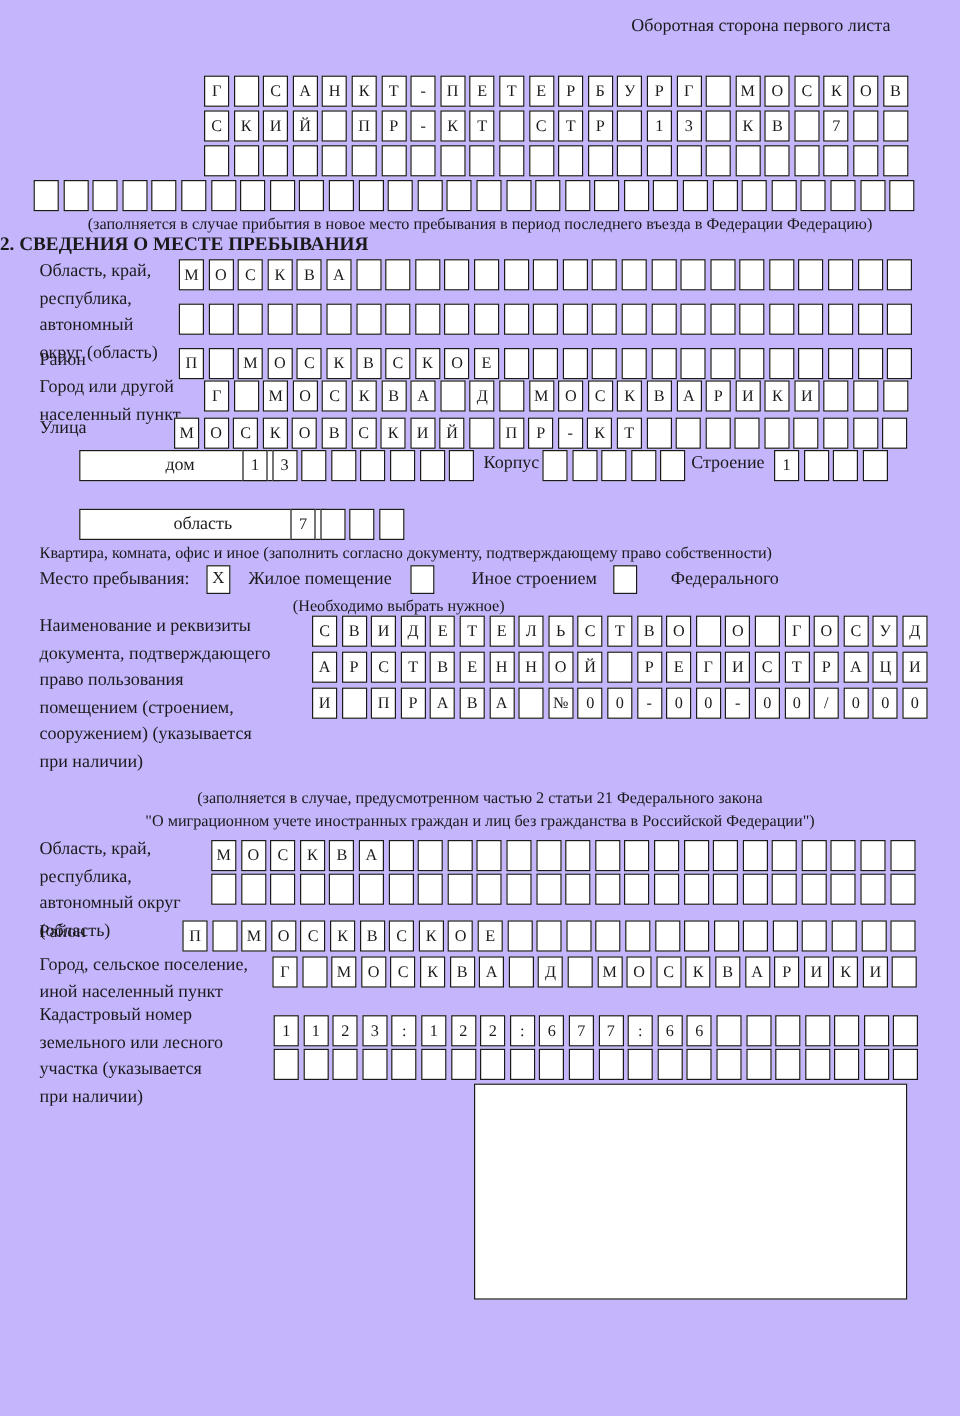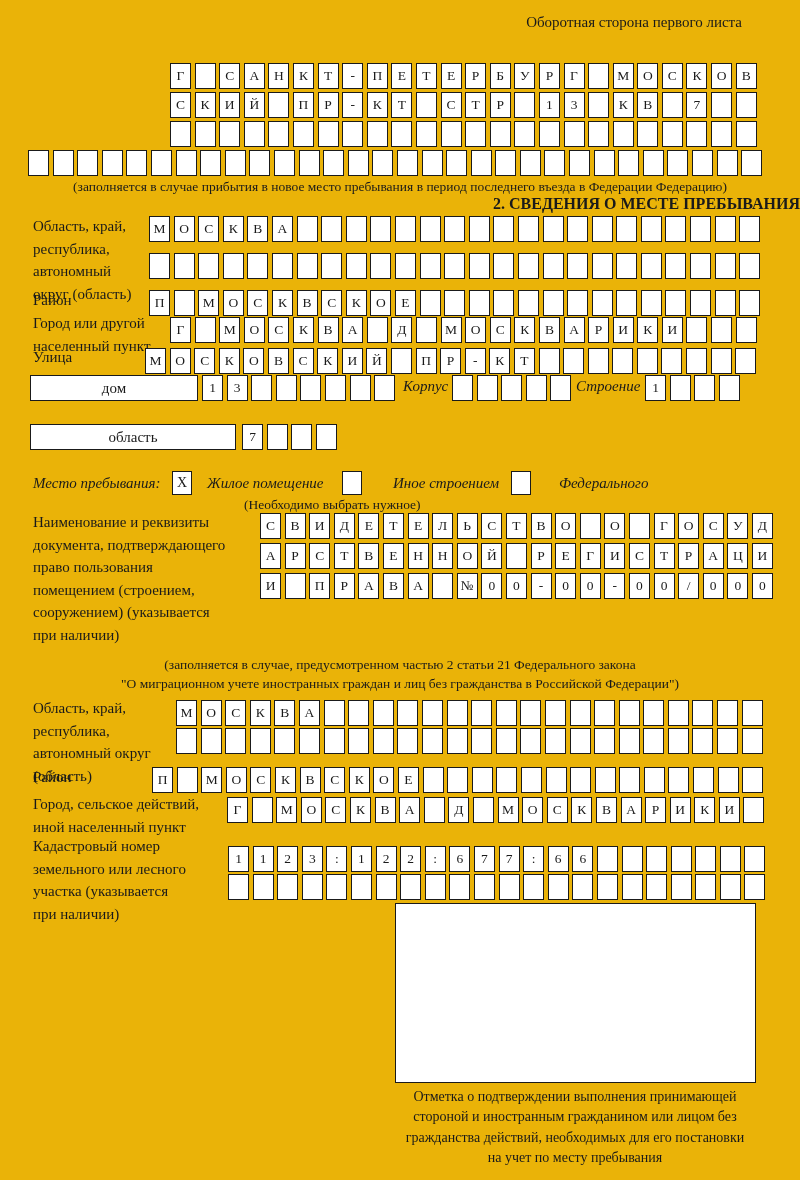--- a/index.html
+++ b/index.html
@@ -1,35 +1,35 @@
 <!DOCTYPE html>
 <html><head>
 <meta charset="utf-8">
 <style>
   html,body{margin:0;padding:0;background:#fff;}
   .page{
-    position:relative;width:800px;height:1180px;background:#eab308;
+    position:relative;width:800px;height:1180px;background:#c4b5fd;
     font-family:"Liberation Serif","DejaVu Serif",serif;color:#1a1a1a;overflow:hidden;
   }
   .hdr-note{position:absolute;top:14px;right:58px;font-size:15px;}
   .lbl{position:absolute;font-size:15px;line-height:1.5;white-space:pre-line;}
   .note{position:absolute;font-size:13.5px;}
   .note-center{position:absolute;left:0;width:100%;text-align:center;font-size:13.5px;white-space:pre-line;line-height:1.4;}
-  .title{position:absolute;left:0;width:100%;text-align:right;font-weight:bold;font-size:16px;}
+  .title{position:absolute;left:0;width:100%;text-align:left;font-weight:bold;font-size:16px;}
   .cells{position:absolute;display:flex;gap:3.6px;}
   .cell{
     width:21px;height:26px;box-sizing:border-box;border:1.6px solid #1a1a1a;
     display:flex;align-items:center;justify-content:center;
     font-size:13.5px;flex:0 0 auto;background:#fff;
   }
   .widebox{
     position:absolute;height:26px;box-sizing:border-box;border:1.6px solid #1a1a1a;
-    display:flex;align-items:center;justify-content:center;font-size:15px;background:#fff;
+    display:flex;align-items:center;justify-content:center;font-size:15px;background:#fff;margin-left:36px;
   }
-  .inline-lbl{position:absolute;font-size:15px;font-style:italic;}
+  .inline-lbl{position:absolute;font-size:15px;}
   .chk{
     position:absolute;width:20px;height:24px;box-sizing:border-box;border:1.6px solid #1a1a1a;
     display:flex;align-items:center;justify-content:center;font-size:14px;background:#fff;
   }
   .stamp-box{position:absolute;left:395px;top:903px;width:361px;height:180px;box-sizing:border-box;border:1.8px solid #1a1a1a;background:#fff;}
   .caption{position:absolute;left:370px;top:1087px;width:410px;text-align:center;font-size:14px;line-height:1.45;white-space:pre-line;}
 </style>
 </head>
 <body>
 
@@ -324,20 +324,21 @@
       <div class="cell"></div>
     </div>
 
   <div class="widebox" style="left:30px;top:424px;width:206px">область</div>
   <div class="cells" style="left:242px;top:424px">
       <div class="cell">7</div>
       <div class="cell"></div>
       <div class="cell"></div>
       <div class="cell"></div>
     </div>
+  <div class="note" style="left:33px;top:453px">Квартира, комната, офис и иное (заполнить согласно документу, подтверждающему право собственности)</div>
 
   <div class="inline-lbl" style="left:33px;top:475px">Место пребывания:</div>
   <div class="chk" style="left:172px;top:471px">X</div>
   <div class="inline-lbl" style="left:207px;top:475px">Жилое помещение</div>
   <div class="chk" style="left:342px;top:471px"></div>
   <div class="inline-lbl" style="left:393px;top:475px">Иное строением</div>
   <div class="chk" style="left:511px;top:471px"></div>
   <div class="inline-lbl" style="left:559px;top:475px">Федерального</div>
   <div class="note" style="left:244px;top:497px">(Необходимо выбрать нужное)</div>
 
@@ -499,21 +500,21 @@
       <div class="cell"></div>
       <div class="cell"></div>
       <div class="cell"></div>
       <div class="cell"></div>
       <div class="cell"></div>
       <div class="cell"></div>
       <div class="cell"></div>
       <div class="cell"></div>
     </div>
 
-  <div class="lbl" style="left:33px;top:793px;width:195px">Город, сельское действий,
+  <div class="lbl" style="left:33px;top:793px;width:195px">Город, сельское поселение,
 иной населенный пункт</div>
   <div class="cells" style="left:227px;top:797px">
       <div class="cell">Г</div>
       <div class="cell"></div>
       <div class="cell">М</div>
       <div class="cell">О</div>
       <div class="cell">С</div>
       <div class="cell">К</div>
       <div class="cell">В</div>
       <div class="cell">А</div>
@@ -580,18 +581,14 @@
       <div class="cell"></div>
       <div class="cell"></div>
       <div class="cell"></div>
       <div class="cell"></div>
       <div class="cell"></div>
       <div class="cell"></div>
       <div class="cell"></div>
     </div>
 
   <div class="stamp-box"></div>
-  <div class="caption">Отметка о подтверждении выполнения принимающей
-стороной и иностранным гражданином или лицом без
-гражданства действий, необходимых для его постановки
-на учет по месту пребывания</div>
 
 </div>
 
 </body></html>

